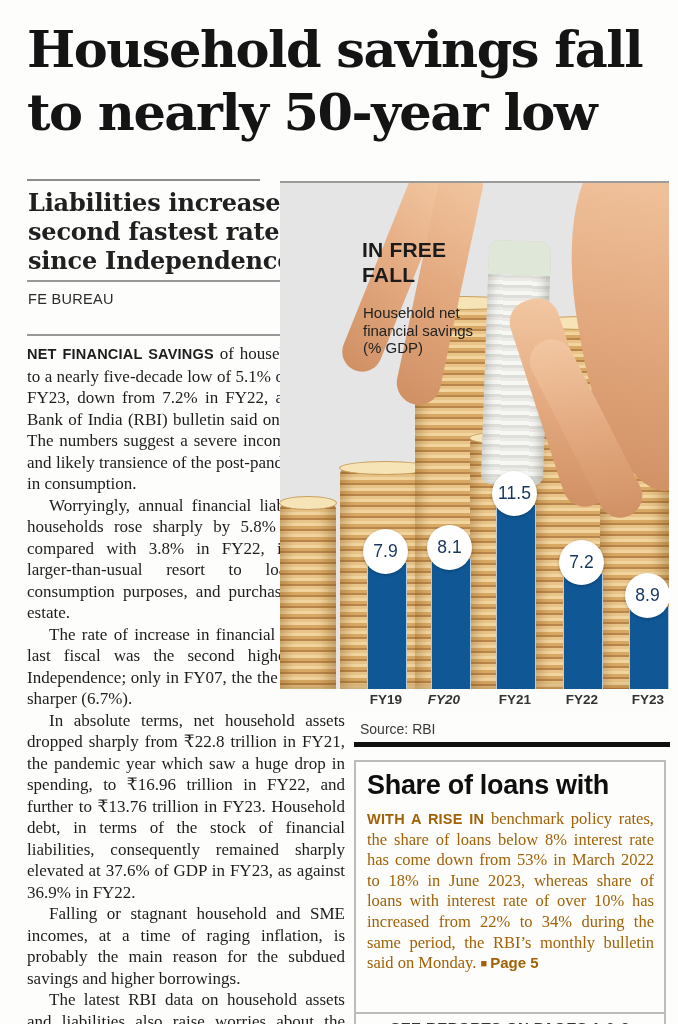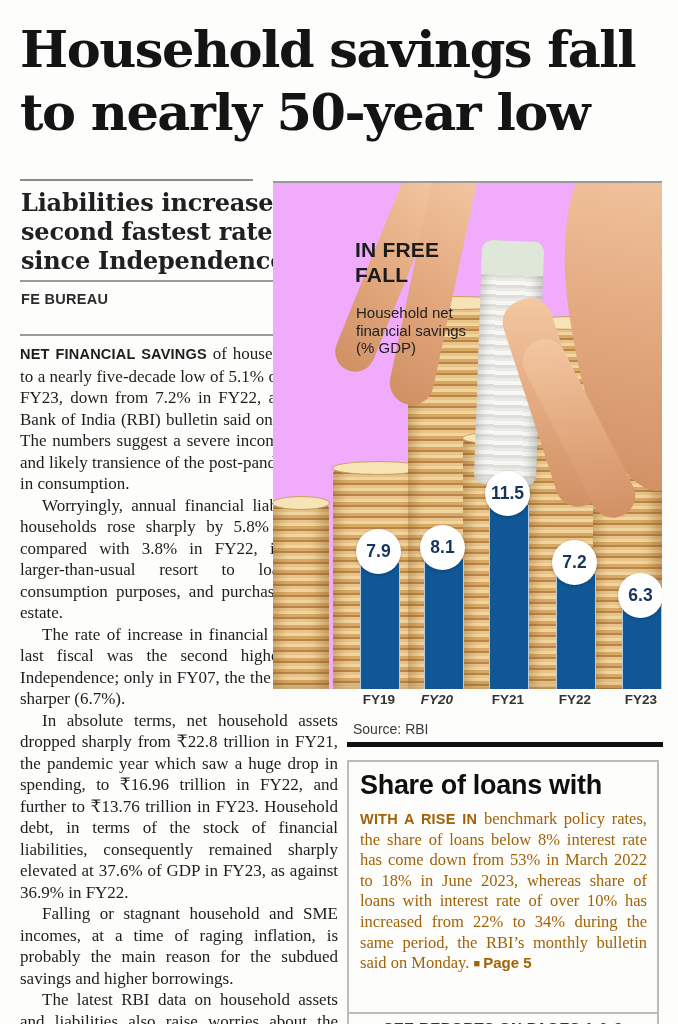--- a/index.html
+++ b/index.html
@@ -1,48 +1,48 @@
 <!DOCTYPE html>
 <html><head>
 <meta charset="utf-8">
 <style>
   html,body{margin:0;padding:0;background:#e8e8e8;}
   .page{position:relative;width:678px;height:1024px;background:#fdfdfc;overflow:hidden;
         font-family:"Liberation Serif","DejaVu Serif",serif;color:#1c1c1c;margin:0 auto;}
-  .abs{position:absolute;}
+  .abs{position:absolute;margin-left:7px;}
   .sans{font-family:"Liberation Sans","DejaVu Sans",sans-serif;}
 
   
   #headline{left:20px;top:18px;font-family:"DejaVu Serif","Liberation Serif",serif;
             font-weight:bold;font-size:51px;line-height:63px;letter-spacing:-1.5px;color:#141414;}
   .head-line{white-space:nowrap;}
 
   .rule{background:#8c8c8c;height:2px;}
   #rule-kicker{left:20px;top:179px;width:233px;}
   #rule-photo-top{left:273px;top:181px;width:389px;background:#9a9a9a;}
 
   #subheadline{left:21px;top:188px;font-family:"DejaVu Serif","Liberation Serif",serif;
                font-weight:bold;font-size:24px;line-height:29px;color:#202020;letter-spacing:-0.2px;}
   .subhead-line{white-space:nowrap;}
 
   #rule-byline-top{left:20px;top:280px;width:317px;background:#999;}
-  #byline{left:21px;top:291px;font-size:14.5px;font-weight:bold;color:#2b2b2b;letter-spacing:.3px;}
+  #byline{left:21px;top:291px;font-size:14.5px;font-weight:normal;color:#2b2b2b;letter-spacing:.3px;}
   #dateline{left:21px;top:310px;font-size:15.5px;font-weight:bold;color:#3a3a3a;}
   #rule-byline-bottom{left:20px;top:334px;width:317px;background:#999;}
 
   
   #article-body{left:20px;top:343px;width:318px;font-size:17px;line-height:21.5px;
                 text-align:justify;color:#1d1d1d;}
   .body-para{margin:0;}
   .body-para + .body-para{text-indent:22px;}
   .lead-in{font-family:"Liberation Sans","DejaVu Sans",sans-serif;font-weight:bold;
            font-size:14.5px;letter-spacing:.2px;}
 
   
-  #photo{left:273px;top:183px;width:389px;height:530px;background:#f0abfc;overflow:hidden;}
+  #photo{left:273px;top:183px;width:389px;height:530px;background:#e5e5e5;overflow:hidden;}
 
   .stack{position:absolute;z-index:1;border-radius:9px 9px 0 0;
     background:repeating-linear-gradient(180deg,#f2d49e 0px,#f2d49e 3px,#d8a964 3px,#d8a964 6px,
                #b9854a 6px,#b9854a 8px,#e8c488 8px,#e8c488 11px);
     box-shadow:inset 7px 0 10px rgba(122,74,22,.28), inset -9px 0 12px rgba(122,74,22,.33);}
   .stack::before{content:'';position:absolute;top:-5px;left:-1px;right:-1px;height:12px;
     border-radius:50%;background:#f6e3b6;border:1px solid #c9a05f;}
 
   .skin{position:absolute;z-index:2;background:linear-gradient(200deg,#f3c9a4,#e2a77d 55%,#cf8f63);}
   .finger{border-radius:22px;}
@@ -64,21 +64,21 @@
 
   #graphic-kicker{position:absolute;z-index:5;left:82px;top:54px;width:104px;
     font-weight:bold;font-size:21px;line-height:25px;color:#1b1b1b;letter-spacing:.2px;}
   #graphic-subtitle{position:absolute;z-index:5;left:83px;top:121px;width:124px;
     font-size:15px;line-height:17.5px;color:#222;}
 
   .bar{position:absolute;z-index:5;border-left:1px solid rgba(255,255,255,.7);
        border-right:1px solid rgba(255,255,255,.7);}
   .bubble{position:absolute;z-index:6;width:45px;height:45px;border-radius:50%;background:#fff;
     box-shadow:0 1px 3px rgba(0,0,0,.25);display:flex;align-items:center;justify-content:center;
-    font-family:"Liberation Sans","DejaVu Sans",sans-serif;font-weight:bold;font-size:17.5px;color:#16365b;}
+    font-family:"Liberation Sans","DejaVu Sans",sans-serif;font-weight:normal;font-size:17.5px;color:#16365b;}
   .cat-label{position:absolute;z-index:6;top:509px;width:56px;text-align:center;
     font-family:"Liberation Sans","DejaVu Sans",sans-serif;font-weight:bold;font-size:13.5px;color:#333;}
 
   #source-line{left:353px;top:721px;font-size:14px;color:#3a3a3a;}
   #thick-rule{left:347px;top:742px;width:316px;height:5px;background:#101010;}
 
   
   #loans-box{left:347px;top:760px;width:312px;height:294px;border:2px solid #bcbcbc;
              background:#fdfdfc;padding:6px 10px 0 11px;box-sizing:border-box;}
   #loans-headline{font-weight:bold;font-size:27px;line-height:34px;color:#0f0f0f;letter-spacing:-0.3px;}
@@ -150,21 +150,21 @@
       <div class="bar" style="left: 151px; top: 376px; width: 38px; height: 130px; background: rgb(15, 87, 149);"></div>
       <div class="bubble" style="left: 147px; top: 342px;">8.1</div>
       <div class="cat-label" style="left: 136px; font-style: italic;">FY20</div>
       <div class="bar" style="left: 216px; top: 322px; width: 38px; height: 184px; background: rgb(15, 87, 149);"></div>
       <div class="bubble" style="left: 212px; top: 288px;">11.5</div>
       <div class="cat-label" style="left: 207px;">FY21</div>
       <div class="bar" style="left: 283px; top: 391px; width: 38px; height: 115px; background: rgb(15, 87, 149);"></div>
       <div class="bubble" style="left: 279px; top: 357px;">7.2</div>
       <div class="cat-label" style="left: 274px;">FY22</div>
       <div class="bar" style="left: 349px; top: 424px; width: 38px; height: 82px; background: rgb(15, 87, 149);"></div>
-      <div class="bubble" style="left: 345px; top: 390px;">6.3</div>
+      <div class="bubble" style="left: 345px; top: 390px;">8.9</div>
       <div class="cat-label" style="left: 340px;">FY23</div>
     </div>
 
   <div id="source-line" class="abs sans">Source: RBI</div>
   <div id="thick-rule" class="abs"></div>
 
   <div id="loans-box" class="abs sans">
     <div id="loans-headline">
         <div class="loans-head-line">Share of loans with</div>
       </div>

